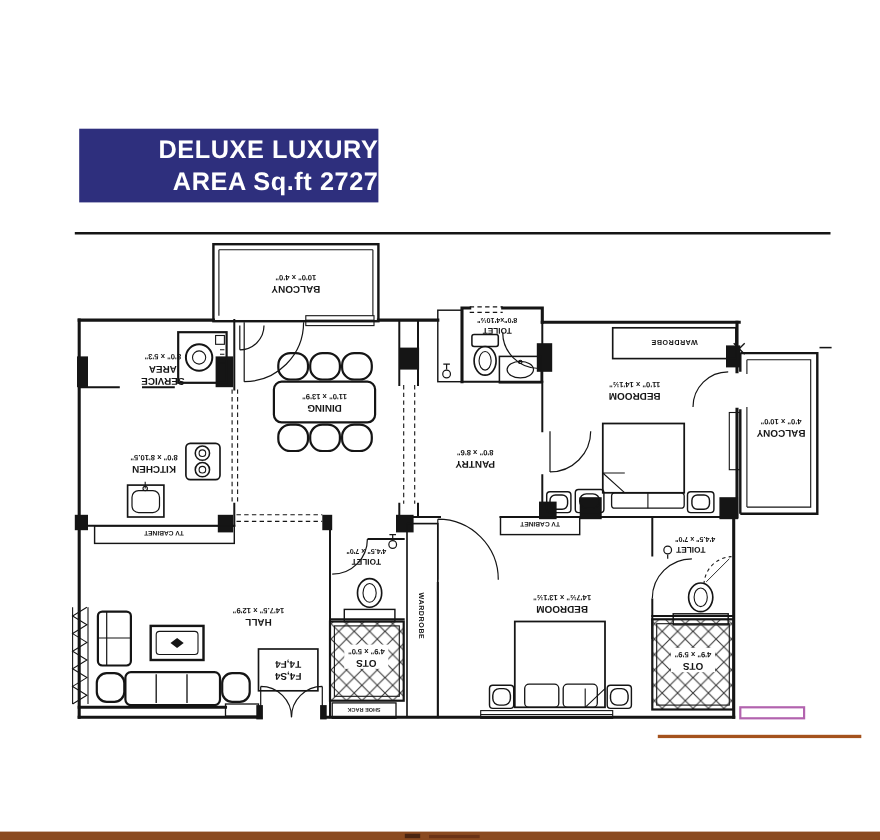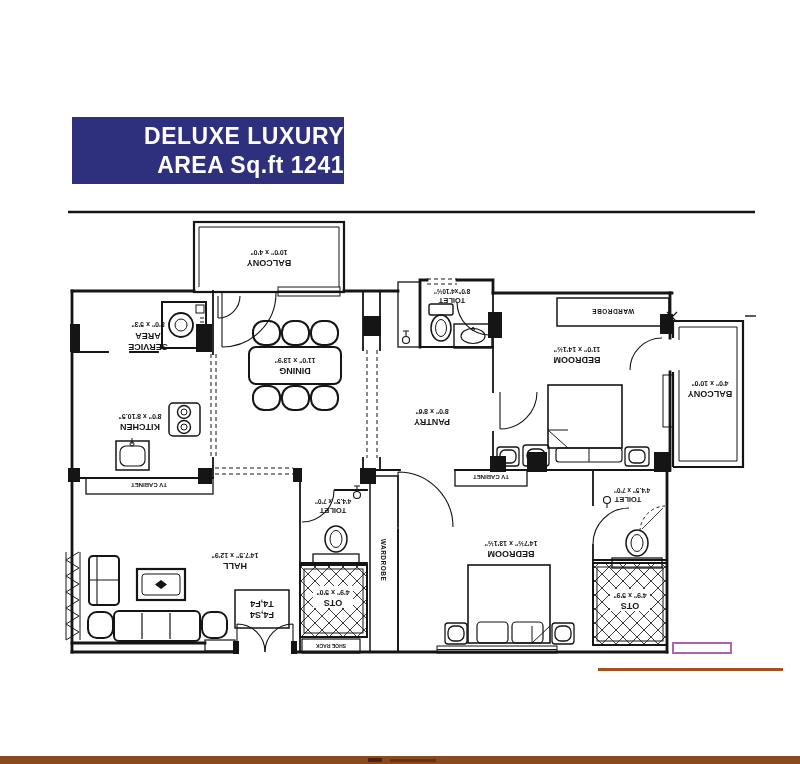--- a/index.html
+++ b/index.html
@@ -20,21 +20,21 @@
   .magenta-box{position:absolute;left:672px;top:642px;width:60px;height:12px;
                border:2px solid #b263ae;background:#fff;box-sizing:border-box;}
 </style>
 </head>
 <body>
 
 <div class="stage">
 
   <div class="badge" style="background:#2e2f7d;color:#ffffff;">
     <div>DELUXE LUXURY</div>
-    <div>AREA Sq.ft 1241</div>
+    <div>AREA Sq.ft 2727</div>
   </div>
 
   <svg class="plan-svg" width="800" height="764" viewBox="0 0 800 764">
     <defs>
       <pattern id="hatch" patternUnits="userSpaceOnUse" width="14" height="14">
         <path d="M0,0 L14,14 M14,0 L0,14" stroke="#3a3a3a" stroke-width="1" fill="none"></path>
       </pattern>
     </defs>
 
     <g stroke="#151515" fill="none">

